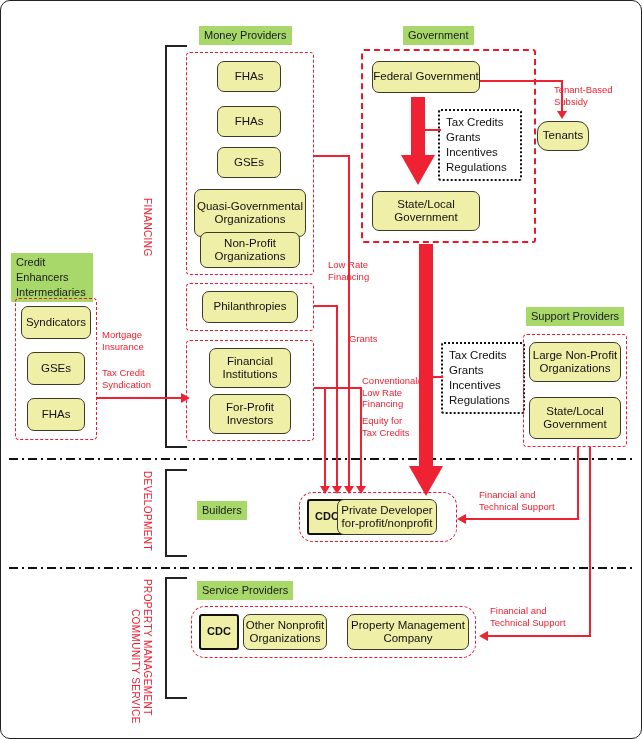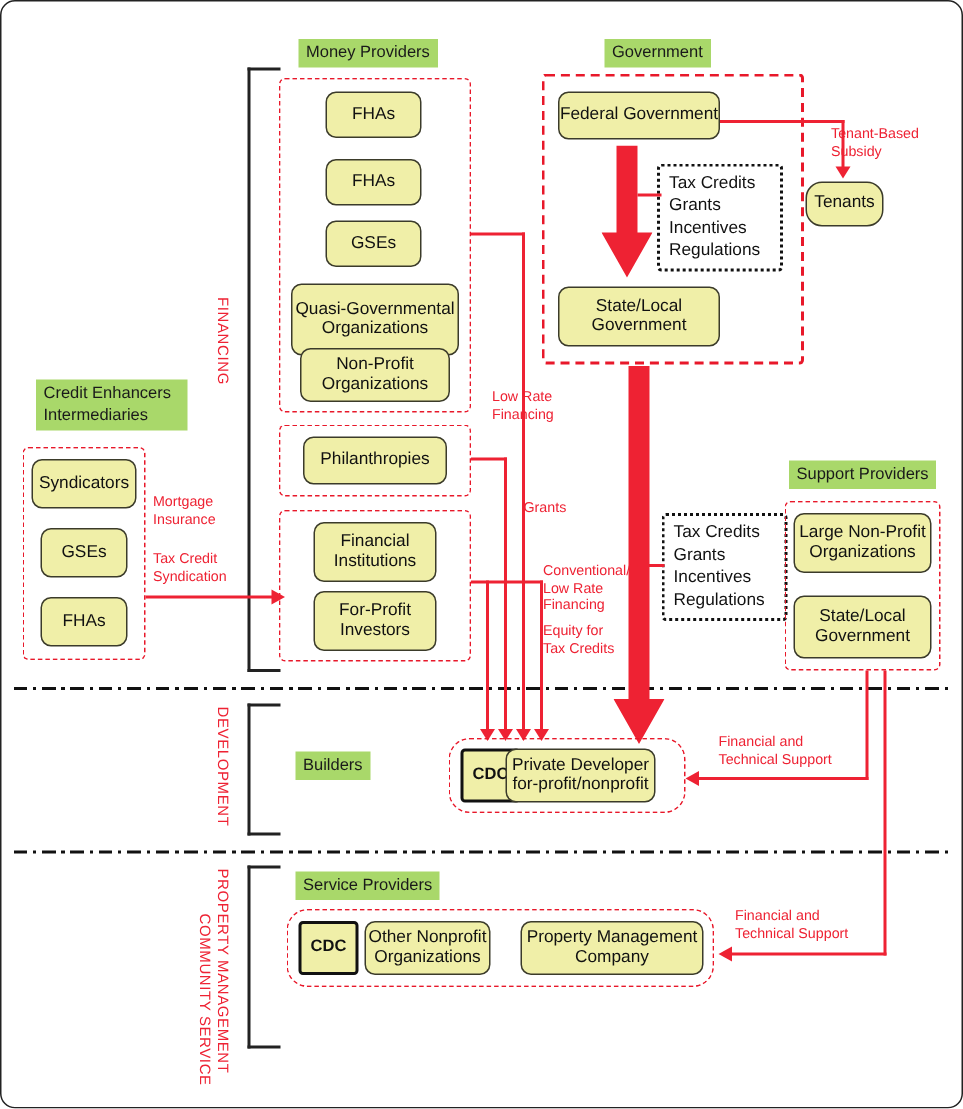--- a/index.html
+++ b/index.html
@@ -130,21 +130,21 @@
   <div class="abs rl rl-h" style="left:479px;top:79px;width:83px;"></div>
   <div class="abs rl rl-v" style="left:560px;top:79px;height:33px;"></div>
   <div class="abs ah-d" style="left:556px;top:110px;"></div>
   <div class="abs rlab" style="left:553px;top:83px;width:84px;">Tenant-Based
 Subsidy</div>
 
   <svg class="abs fat" style="left:408px;top:243px;" width="34" height="254" viewBox="0 0 34 254">
     <polygon points="10,0 24,0 24,222 34,222 17,252 0,222 10,222" fill="#ee2233"></polygon>
   </svg>
 
-  <div class="abs cap" style="left:10px;top:252px;width:101px;margin-left:13px;">Credit Enhancers
+  <div class="abs cap" style="left:10px;top:252px;width:82px;">Credit Enhancers
 Intermediaries</div>
 
   <div class="abs grp-red" style="left:14px;top:297px;width:82px;height:142px;"></div>
   <div class="abs node" style="left:20px;top:305px;width:70px;height:33px;">Syndicators</div>
   <div class="abs node" style="left:26px;top:351px;width:58px;height:33px;">GSEs</div>
   <div class="abs node" style="left:26px;top:397px;width:58px;height:33px;">FHAs</div>
 
   <div class="abs rlab" style="left:101px;top:328px;width:70px;">Mortgage
 Insurance</div>
   <div class="abs rlab" style="left:101px;top:366px;width:70px;">Tax Credit

